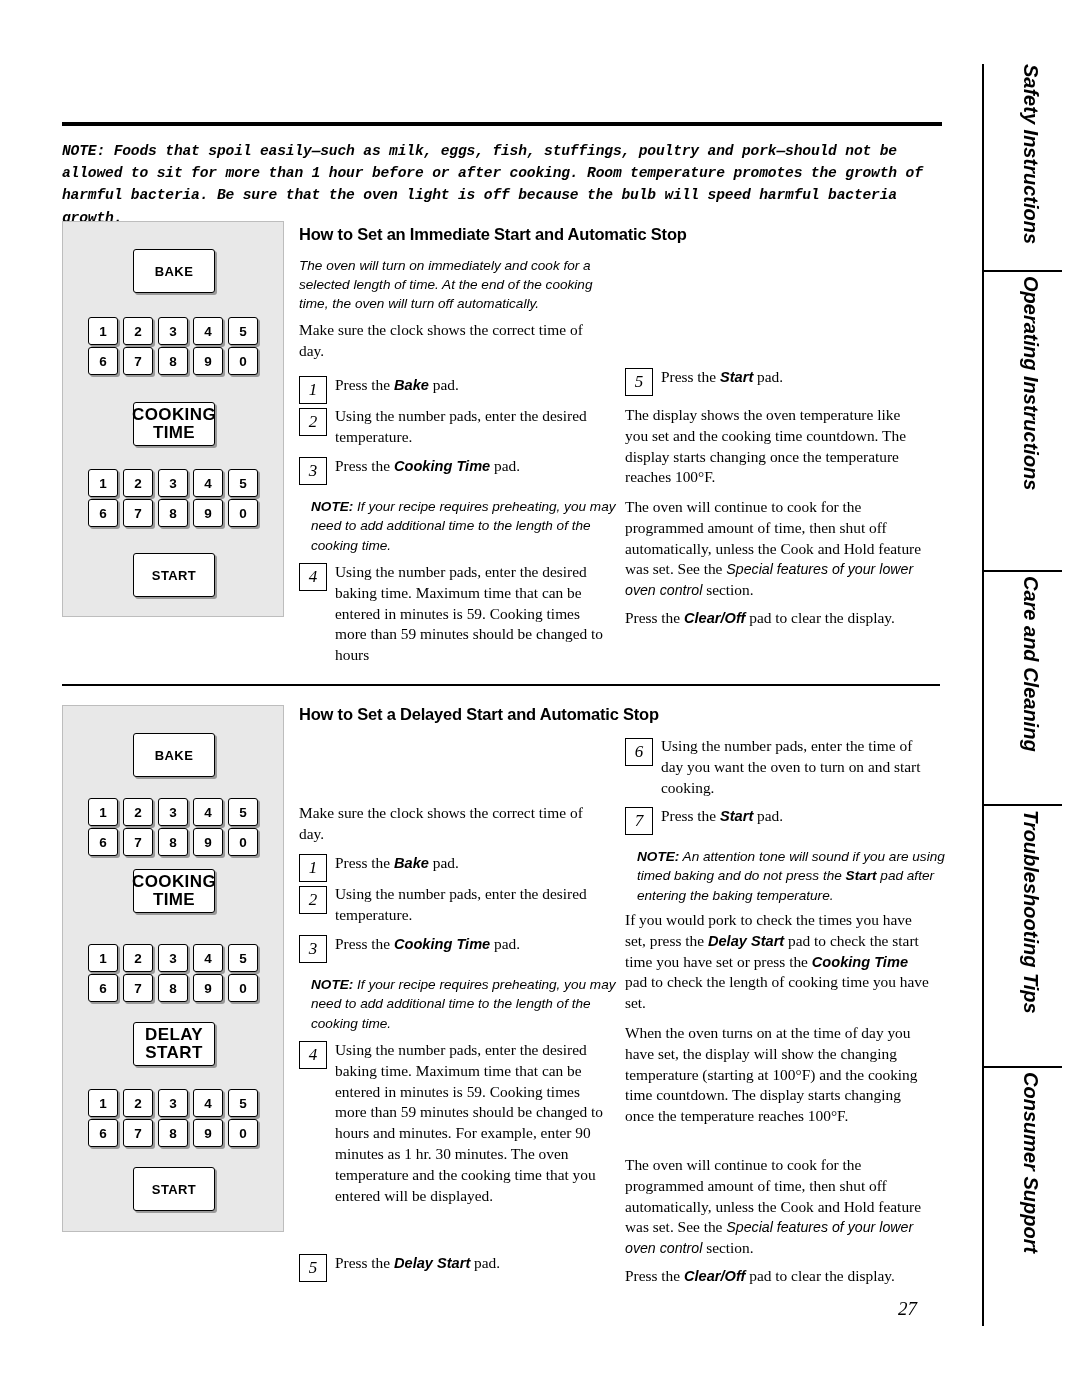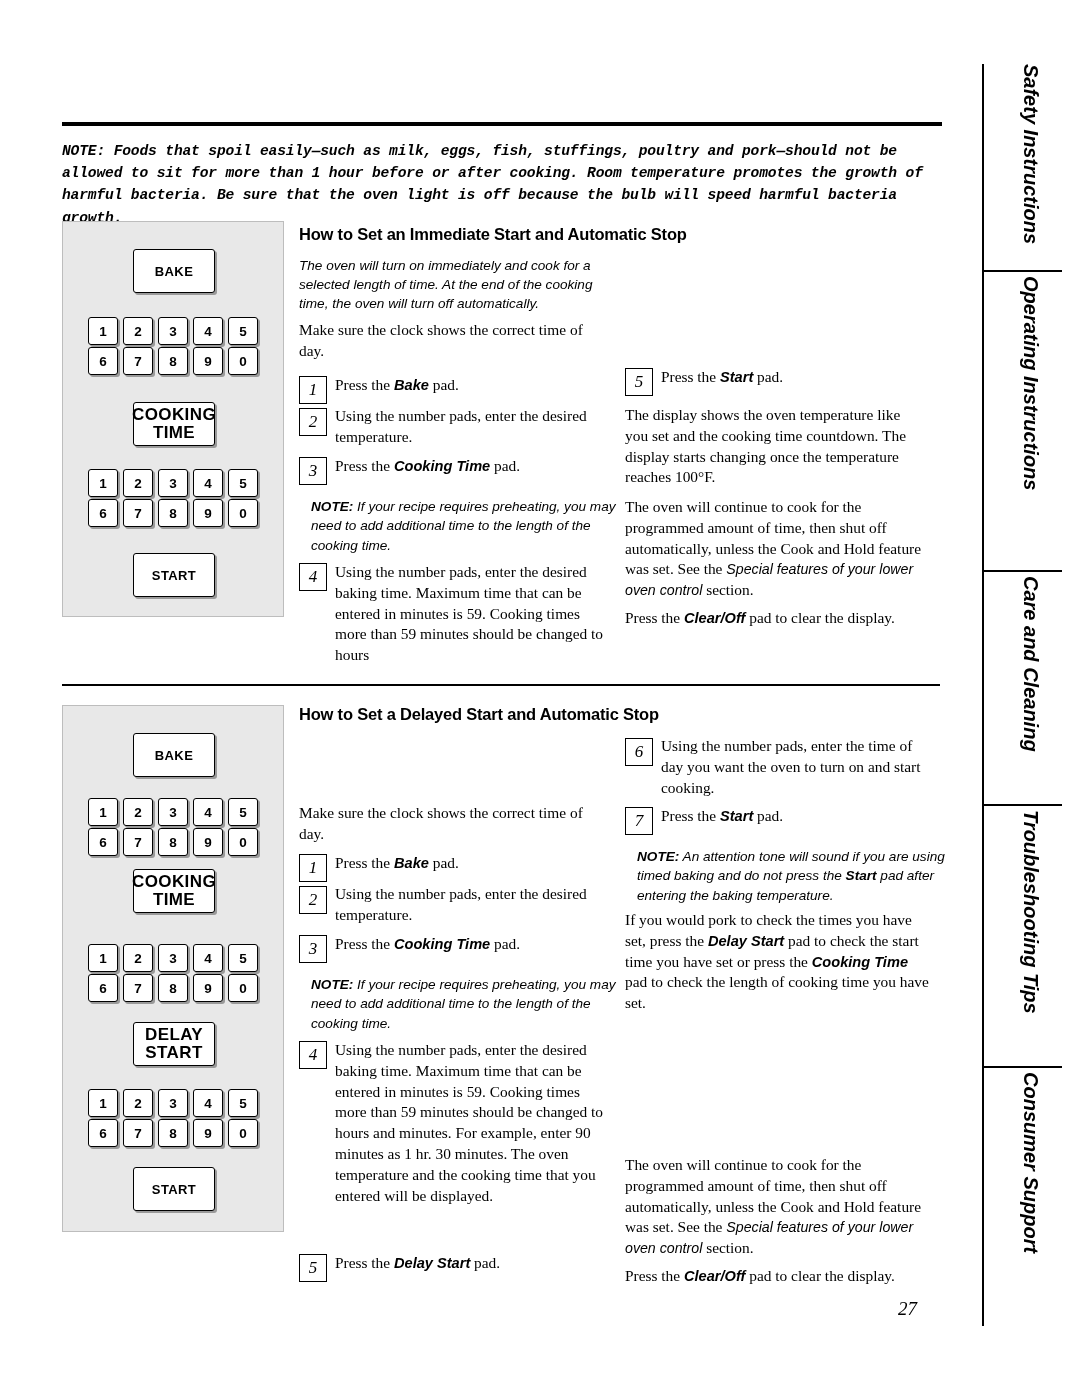--- a/index.html
+++ b/index.html
@@ -237,20 +237,21 @@
   </div>
 
   <div class="col sans-note" style="left:625px;top:847px;width:310px;">
     <b>NOTE:</b><span> An attention tone will sound if you are using timed baking and do not press the </span><b>Start</b><span> pad after entering the baking temperature.</span>
   </div>
 
   <div class="col" style="left:625px;top:910px;width:305px;">
     <span>If you would pork to check the times you have set, press the </span><b class="sb">Delay Start</b><span> pad to check the start time you have set or press the </span><b class="sb">Cooking Time</b><span> pad to check the length of cooking time you have set.</span>
   </div>
 
+  <div class="col" style="left:625px;top:1023px;width:305px;">When the oven turns on at the time of day you have set, the display will show the changing temperature (starting at 100°F) and the cooking time countdown. The display starts changing once the temperature reaches 100°F.</div>
 
   <div class="col" style="left:625px;top:1155px;width:303px;">
     <span>The oven will continue to cook for the programmed amount of time, then shut off automatically, unless the Cook and Hold feature was set. See the </span><i class="sans-ital" style="font-size:14.2px;">Special features of your lower oven control</i><span> section.</span>
   </div>
 
   <div class="col" style="left:625px;top:1266px;width:300px;">
     <span>Press the </span><b class="sb">Clear/Off</b><span> pad to clear the display.</span>
   </div>
 
   <div class="pageno" style="left:898px;top:1298px;">27</div>

